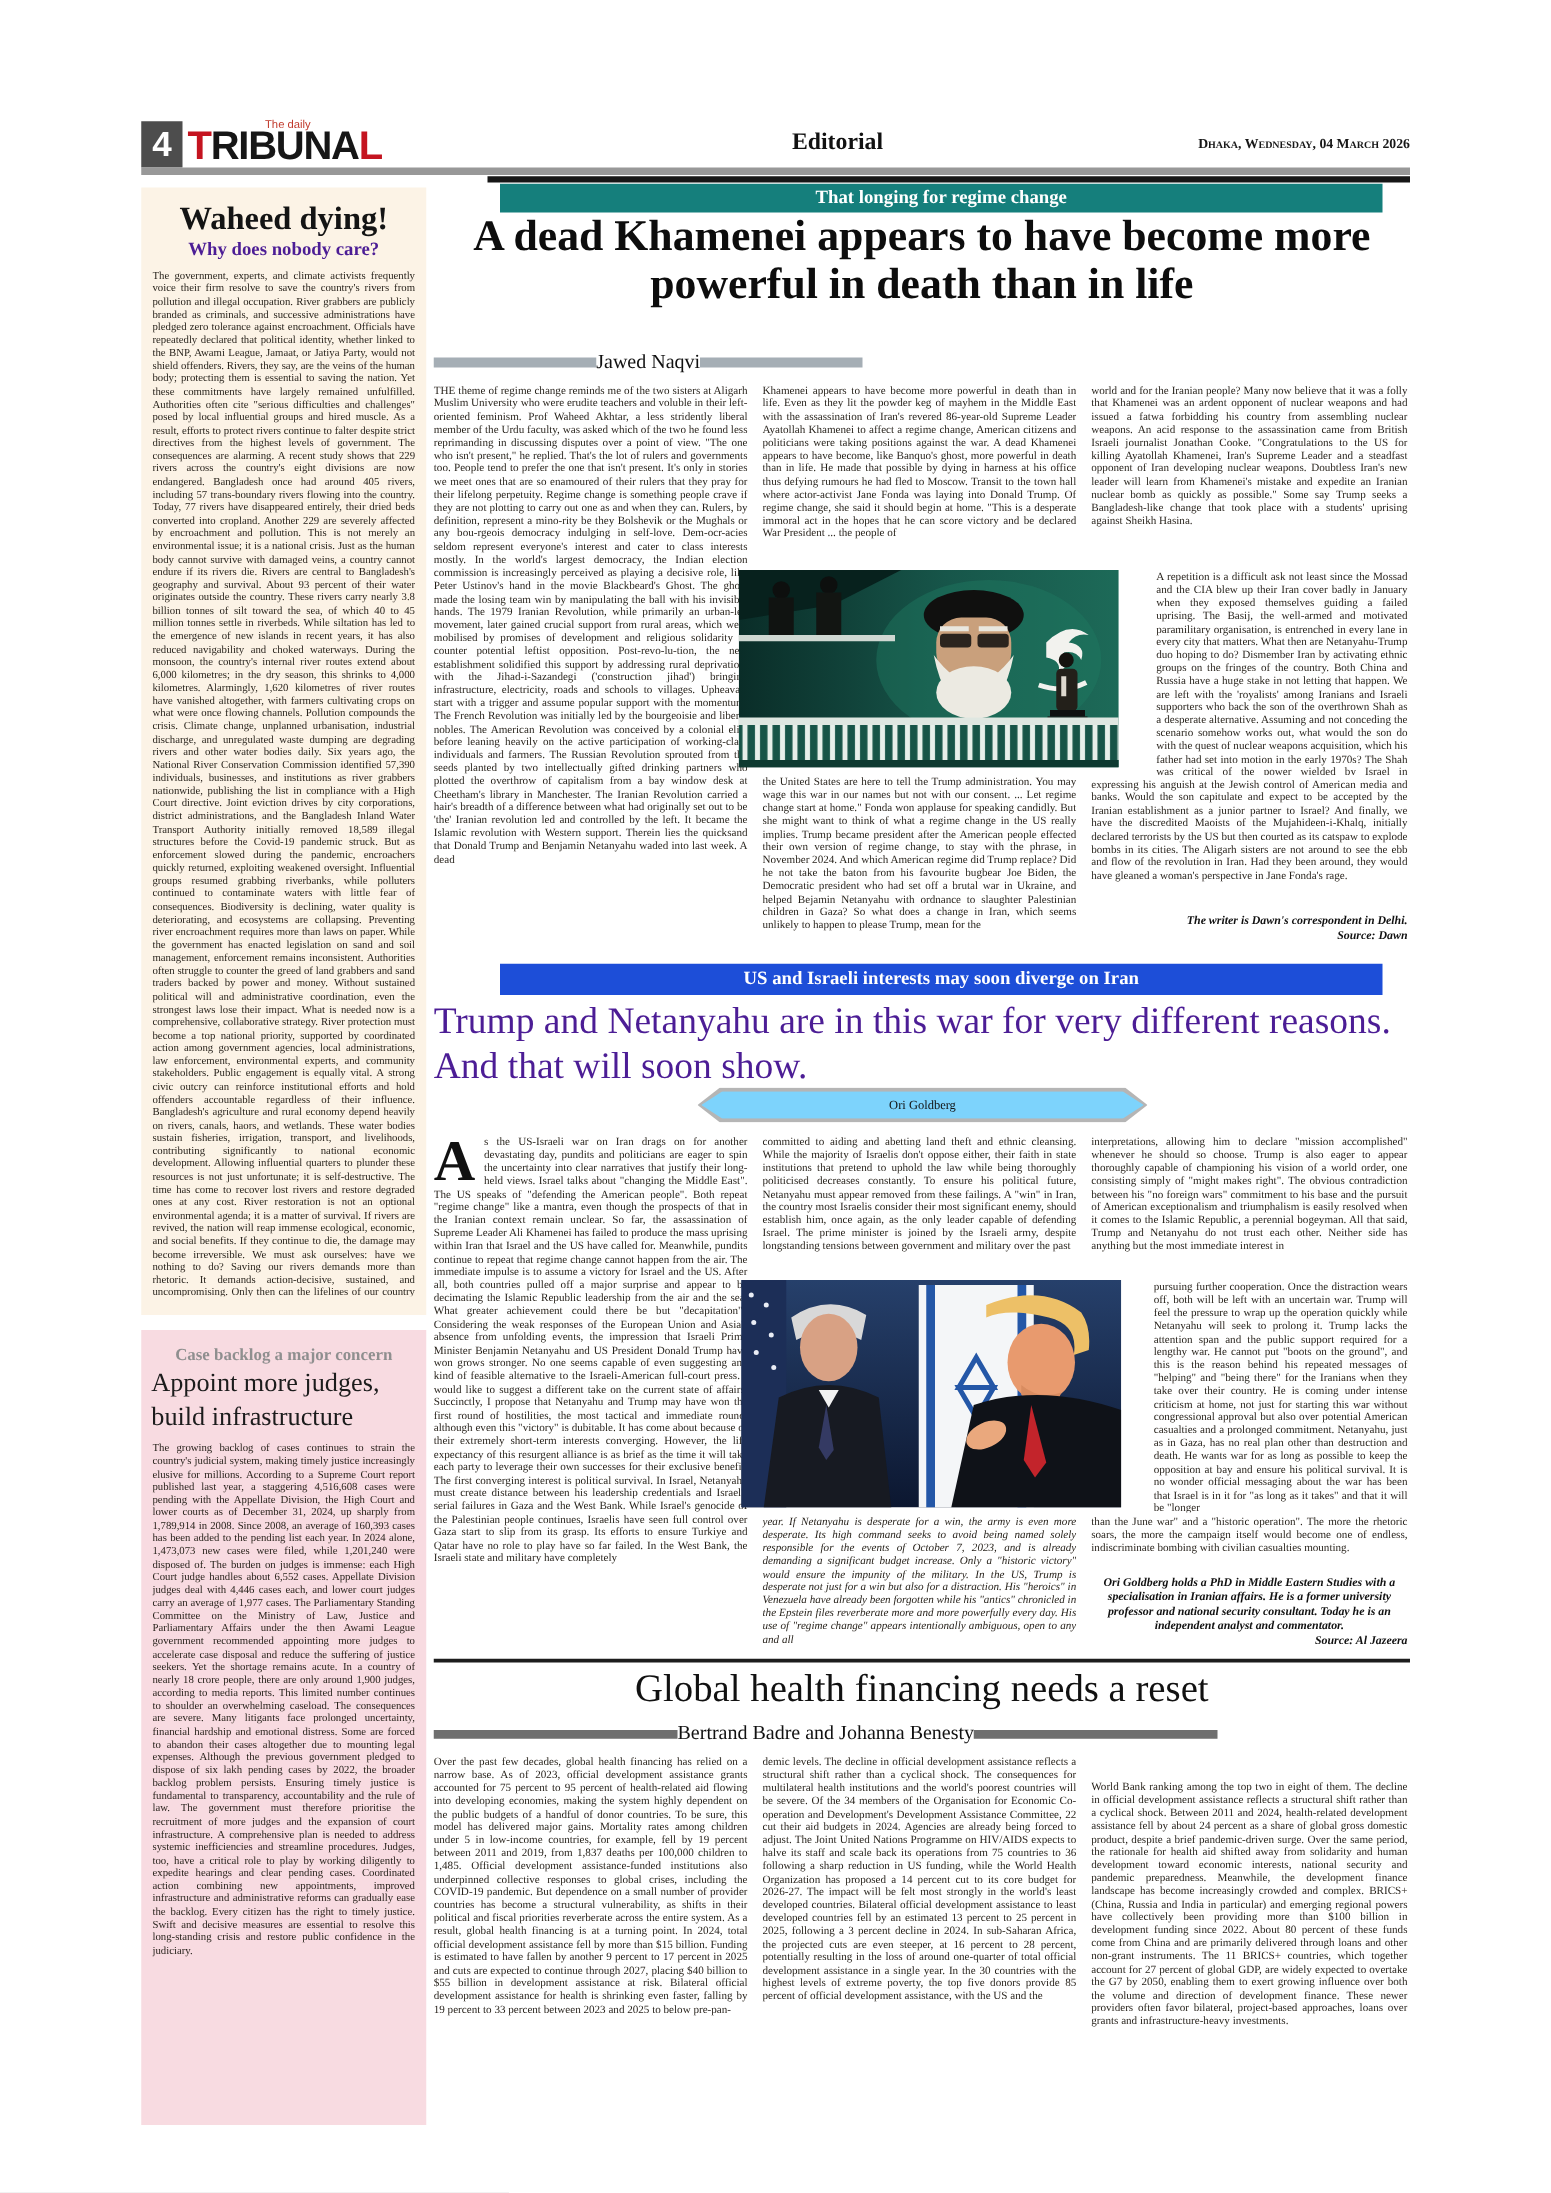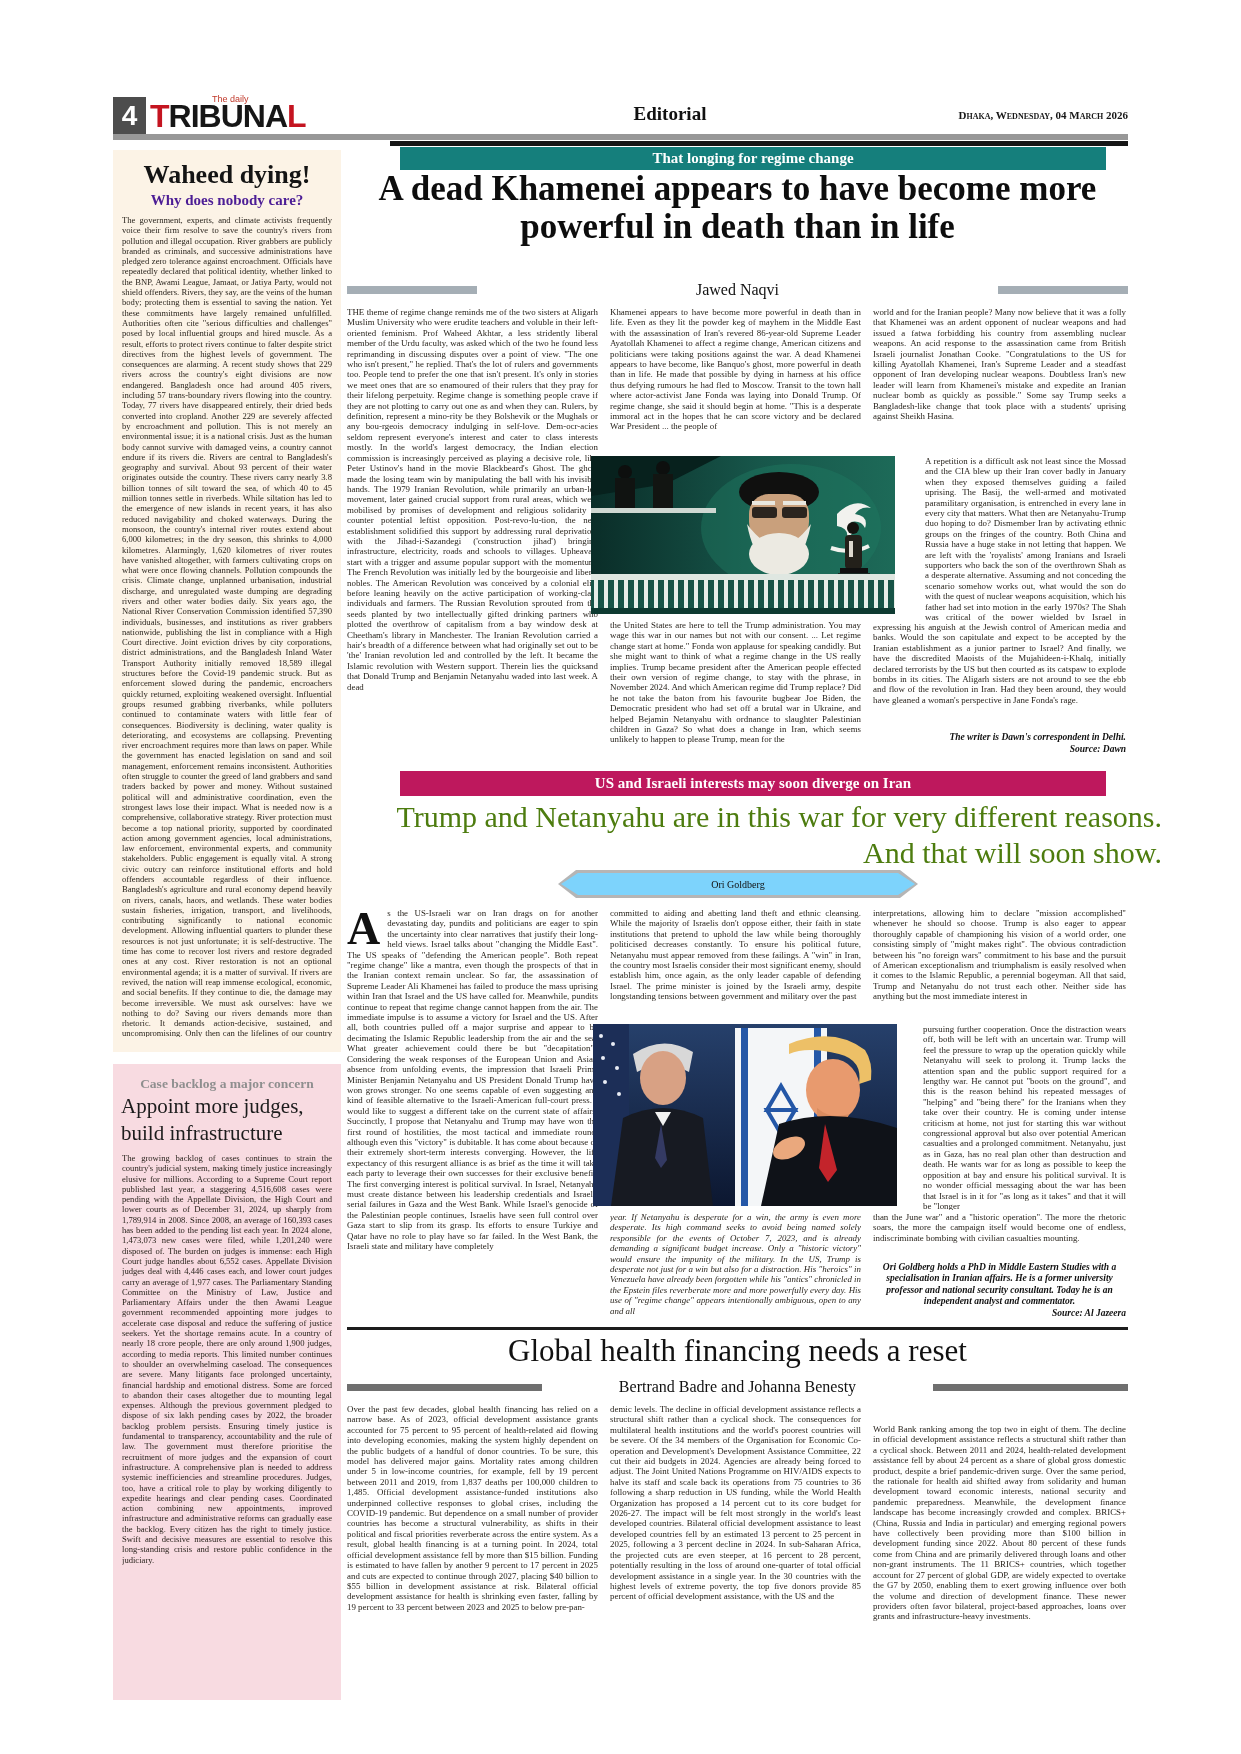--- a/index.html
+++ b/index.html
@@ -31,27 +31,27 @@
   .rivers-body{margin:6px 9px 0;height:822px;}
   .pink{left:113px;top:1064px;width:228px;height:636px;background:#f8dbe1;}
   .backlog-kicker{margin:12px 8px 0;text-align:center;font-size:13.5px;font-weight:bold;color:#8f8f8f;}
   .backlog-title{margin:2px 8px 0;text-align:left;font-size:21px;line-height:25px;color:#1c1c1c;}
   .backlog-body{margin:7px 9px 0;height:538px;}
 
   
   .kicker{width:706px;height:23px;color:#fff;font-weight:bold;font-size:15px;
           display:flex;align-items:center;justify-content:center;}
   .kicker-teal{left:400px;top:147px;background:#157f7c;}
-  .kicker-red{left:400px;top:771px;background:#be185d;height:25px;}
+  .kicker-red{left:400px;top:771px;background:#1d4ed8;height:25px;}
   .headline1{left:347px;top:170px;width:781px;text-align:center;font-size:35px;font-weight:bold;
              line-height:38px;color:#0d0d0d;}
-  .headline2{left:347px;top:799px;width:781px;text-align:right;font-size:30px;line-height:36px;color:#4d7c0f;margin-left:34px;}
+  .headline2{left:347px;top:799px;width:781px;text-align:left;font-size:30px;line-height:36px;color:#4c1d95;}
   .headline3{left:347px;top:1333px;width:781px;text-align:center;font-size:31px;color:#111;}
 
-  .byline-row{display:flex;align-items:center;justify-content:space-between;gap:16px;}
+  .byline-row{display:flex;align-items:center;justify-content:flex-start;}
   .byline1{left:347px;top:281px;width:781px;}
   .byline1 .bar{width:130px;height:8px;background:#a5aeb5;}
   .byline1 .nm{font-size:16px;color:#111;}
   .byline3{left:347px;top:1378px;width:781px;}
   .byline3 .bar{width:195px;height:7px;background:#6f6f6f;}
   .byline3 .nm{font-size:16px;color:#111;}
 
   .ribbon-wrap{left:558px;top:870px;width:360px;height:28px;}
   .ribbon-outer{width:100%;height:100%;background:#b5b5b5;
     clip-path:polygon(0 50%,18px 0,calc(100% - 18px) 0,100% 50%,calc(100% - 18px) 100%,18px 100%);

